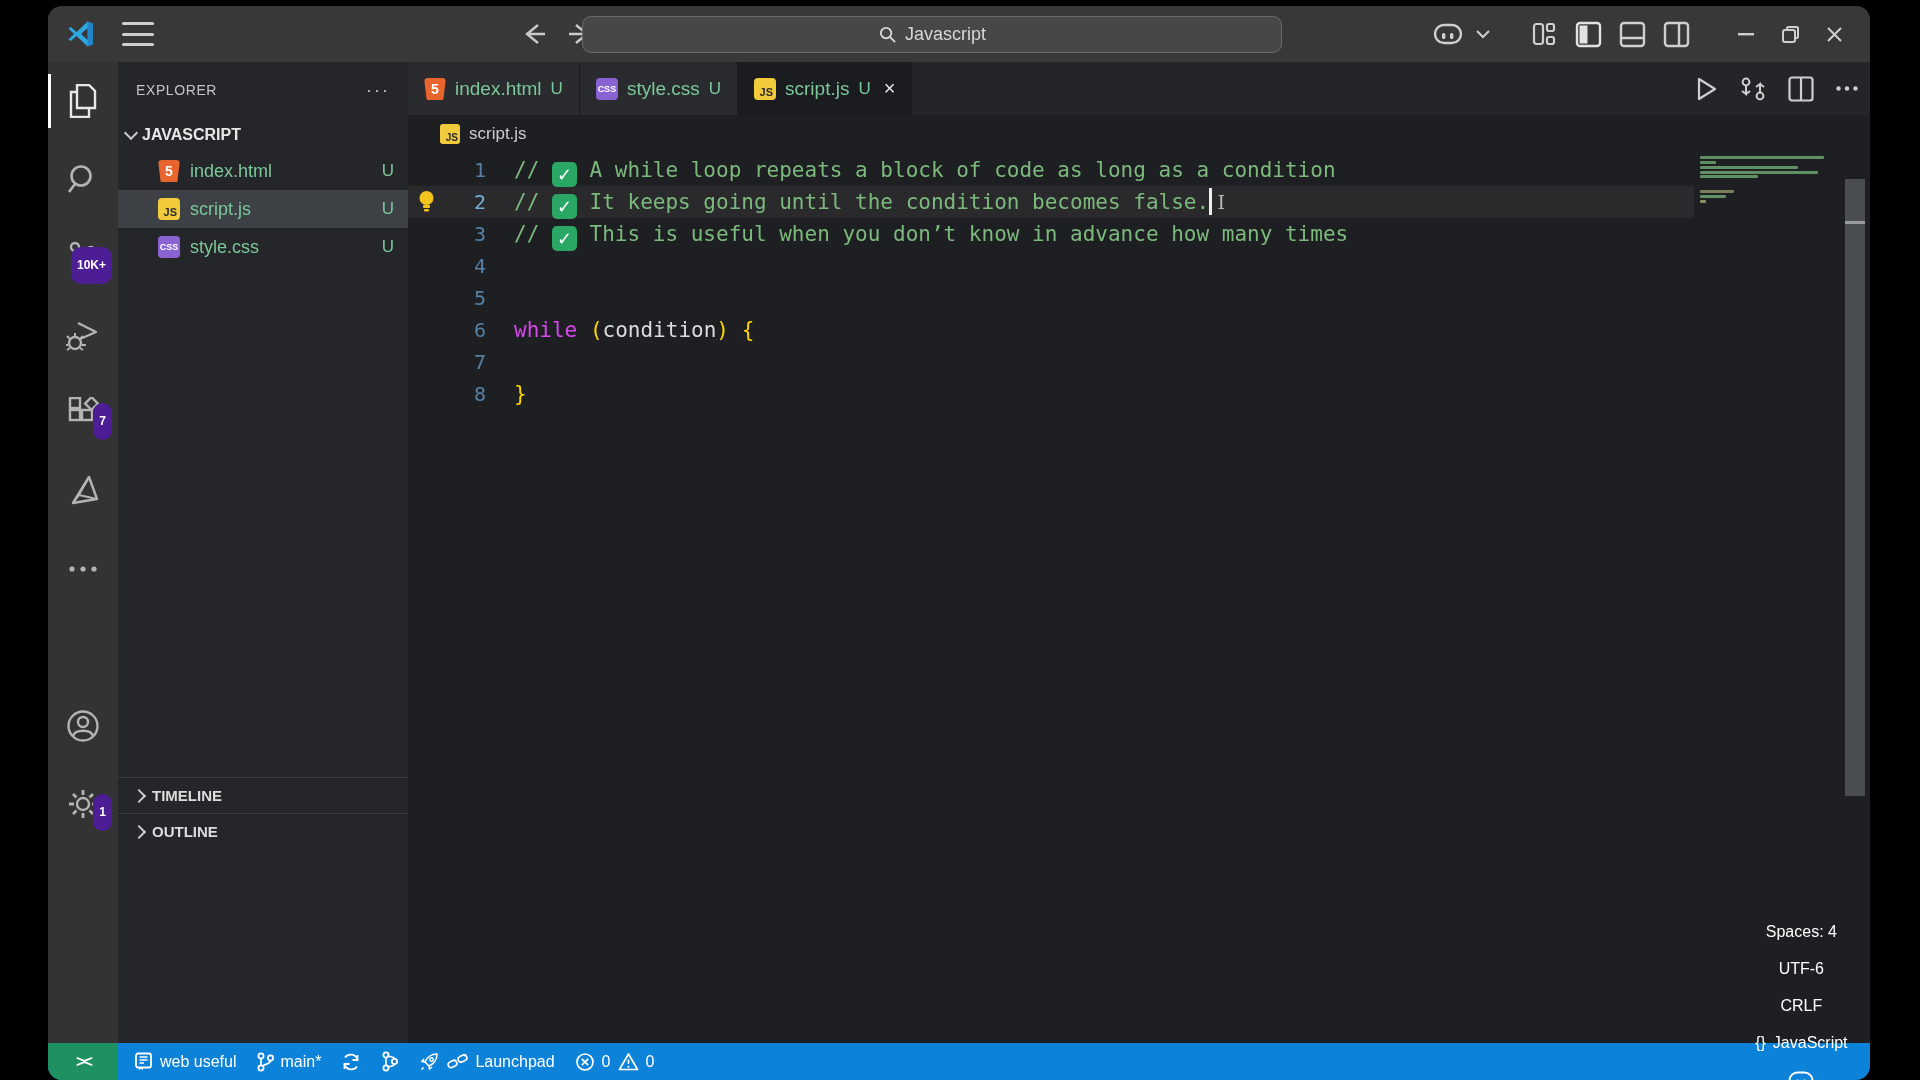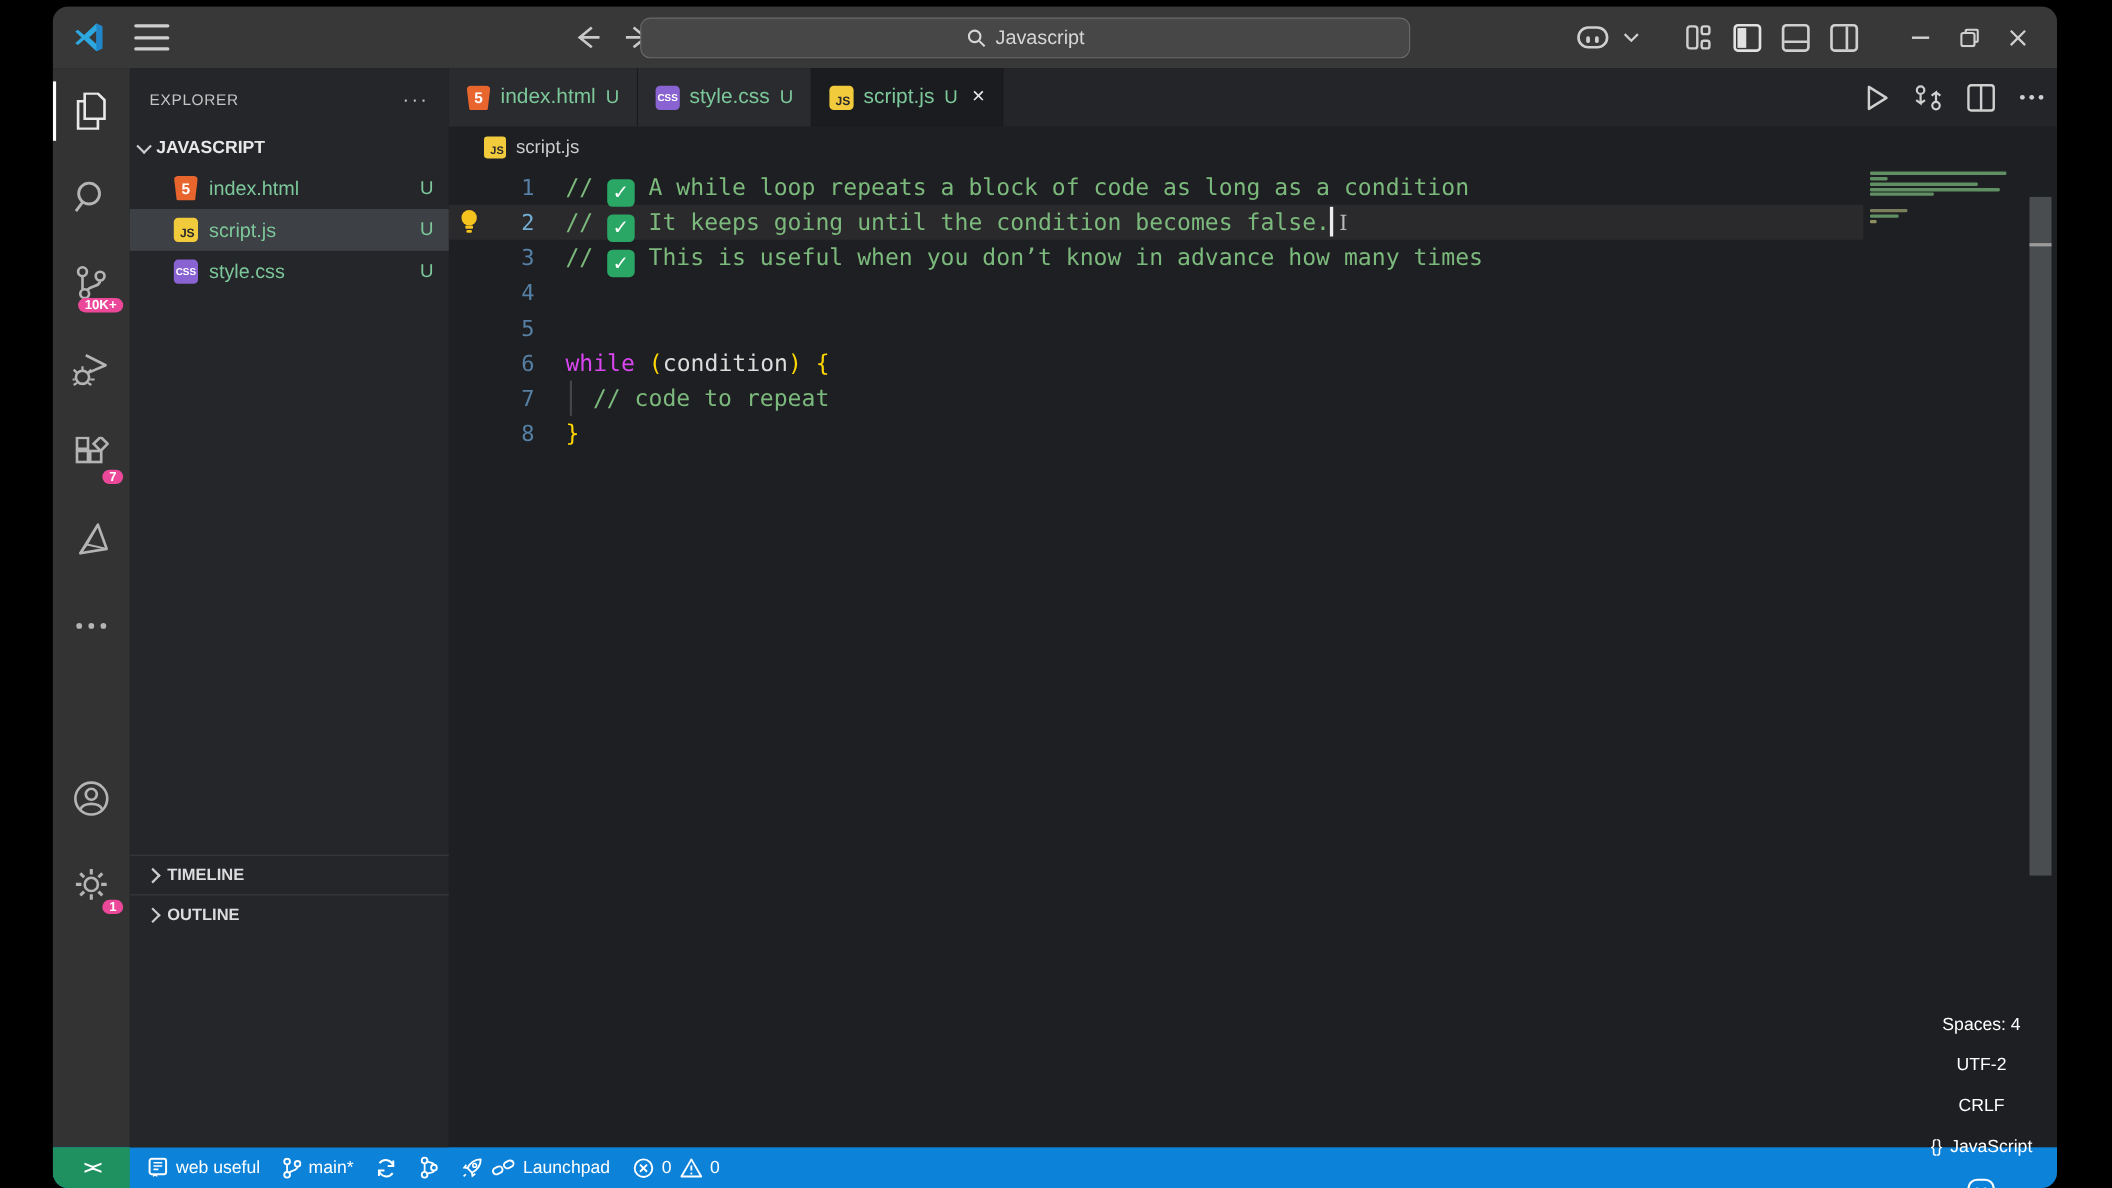--- a/index.html
+++ b/index.html
@@ -28,22 +28,22 @@
 
   
   .main { flex:1; display:flex; min-height:0; }
 
   
   .activitybar { width:70px; background:#333333; display:flex; flex-direction:column; flex:0 0 auto; }
   .act-item { height:78px; display:flex; align-items:center; justify-content:center;
               position:relative; cursor:pointer; }
   .act-item.active::before { content:""; position:absolute; left:0; top:12px; bottom:12px;
               width:3px; background:#fff; }
-  .act-badge { position:absolute; right:6px; bottom:12px; background:#ec4899; color:#fff;
-               font-size:12px; font-weight:bold; border-radius:10px; padding:0 6px;
+  .act-badge { position:absolute; right:6px; bottom:12px; background:#4c1d95; color:#fff;
+               font-size:12px; font-weight:bold; border-radius:10px; padding:12px 6px;
                line-height:13px; }
   .act-bottom { margin-top:auto; margin-bottom:200px; }
 
   
   .sidebar { width:290px; background:#25262a; color:#cccccc; position:relative; flex:0 0 auto; }
   .sb-header { height:56px; display:flex; align-items:center; padding:0 18px;
                font-size:14px; letter-spacing:0.6px; color:#c5c5c5; }
   .sb-header .dots { margin-left:auto; letter-spacing:2px; color:#c5c5c5; cursor:pointer; font-size:18px;}
   .sb-folder { height:34px; display:flex; align-items:center; gap:6px; padding:0 8px;
                font-weight:bold; font-size:16px; color:#e8e8e8; cursor:pointer; }
@@ -397,21 +397,20 @@
           </div>
           <div class="crow">
             <div class="gut"></div><div class="lnum">5</div><div class="ctext"></div>
           </div>
           <div class="crow">
             <div class="gut"></div><div class="lnum">6</div>
             <div class="ctext"><span class="kw">while</span><span class="pl"> </span><span class="yb">(</span><span class="id">condition</span><span class="yb">)</span><span class="pl"> </span><span class="yb">{</span></div>
           </div>
           <div class="crow">
             <div class="gut"></div><div class="lnum">7</div>
-            <div class="ctext"><span class="guide"></span><span class="cm r8text">// code to repeat</span></div>
           </div>
           <div class="crow">
             <div class="gut"></div><div class="lnum">8</div>
             <div class="ctext"><span class="yb">}</span></div>
           </div>
         </div>
 
         <div class="minimap">
           <div class="mm-line" style="width:124px"></div>
           <div class="mm-line" style="width:16px"></div>
@@ -487,21 +486,21 @@
           <path d="M10.5 2 L19.5 17.5 H1.5 Z" stroke="#fff" stroke-width="1.7" fill="none" stroke-linejoin="round"></path>
           <path d="M10.5 7.5 V12" stroke="#fff" stroke-width="1.7"></path>
           <circle cx="10.5" cy="14.8" r="1" fill="#fff"></circle>
         </svg>
         <span>0</span>
       </div>
     </div>
 
     <div class="st-right">
       <div class="st-item">Spaces: 4</div>
-      <div class="st-item">UTF-2</div>
+      <div class="st-item">UTF-6</div>
       <div class="st-item">CRLF</div>
       <div class="st-item">
         <span>{}</span>
         <span>JavaScript</span>
       </div>
       <div class="st-item">
         <svg width="26" height="19" viewBox="0 0 26 19">
           <rect x="1.5" y="1.5" width="23" height="16" rx="8" stroke="#fff" stroke-width="2" fill="none"></rect>
           <rect x="8" y="8.5" width="3" height="5.5" rx="1.4" fill="#fff"></rect>
           <rect x="15" y="8.5" width="3" height="5.5" rx="1.4" fill="#fff"></rect>

